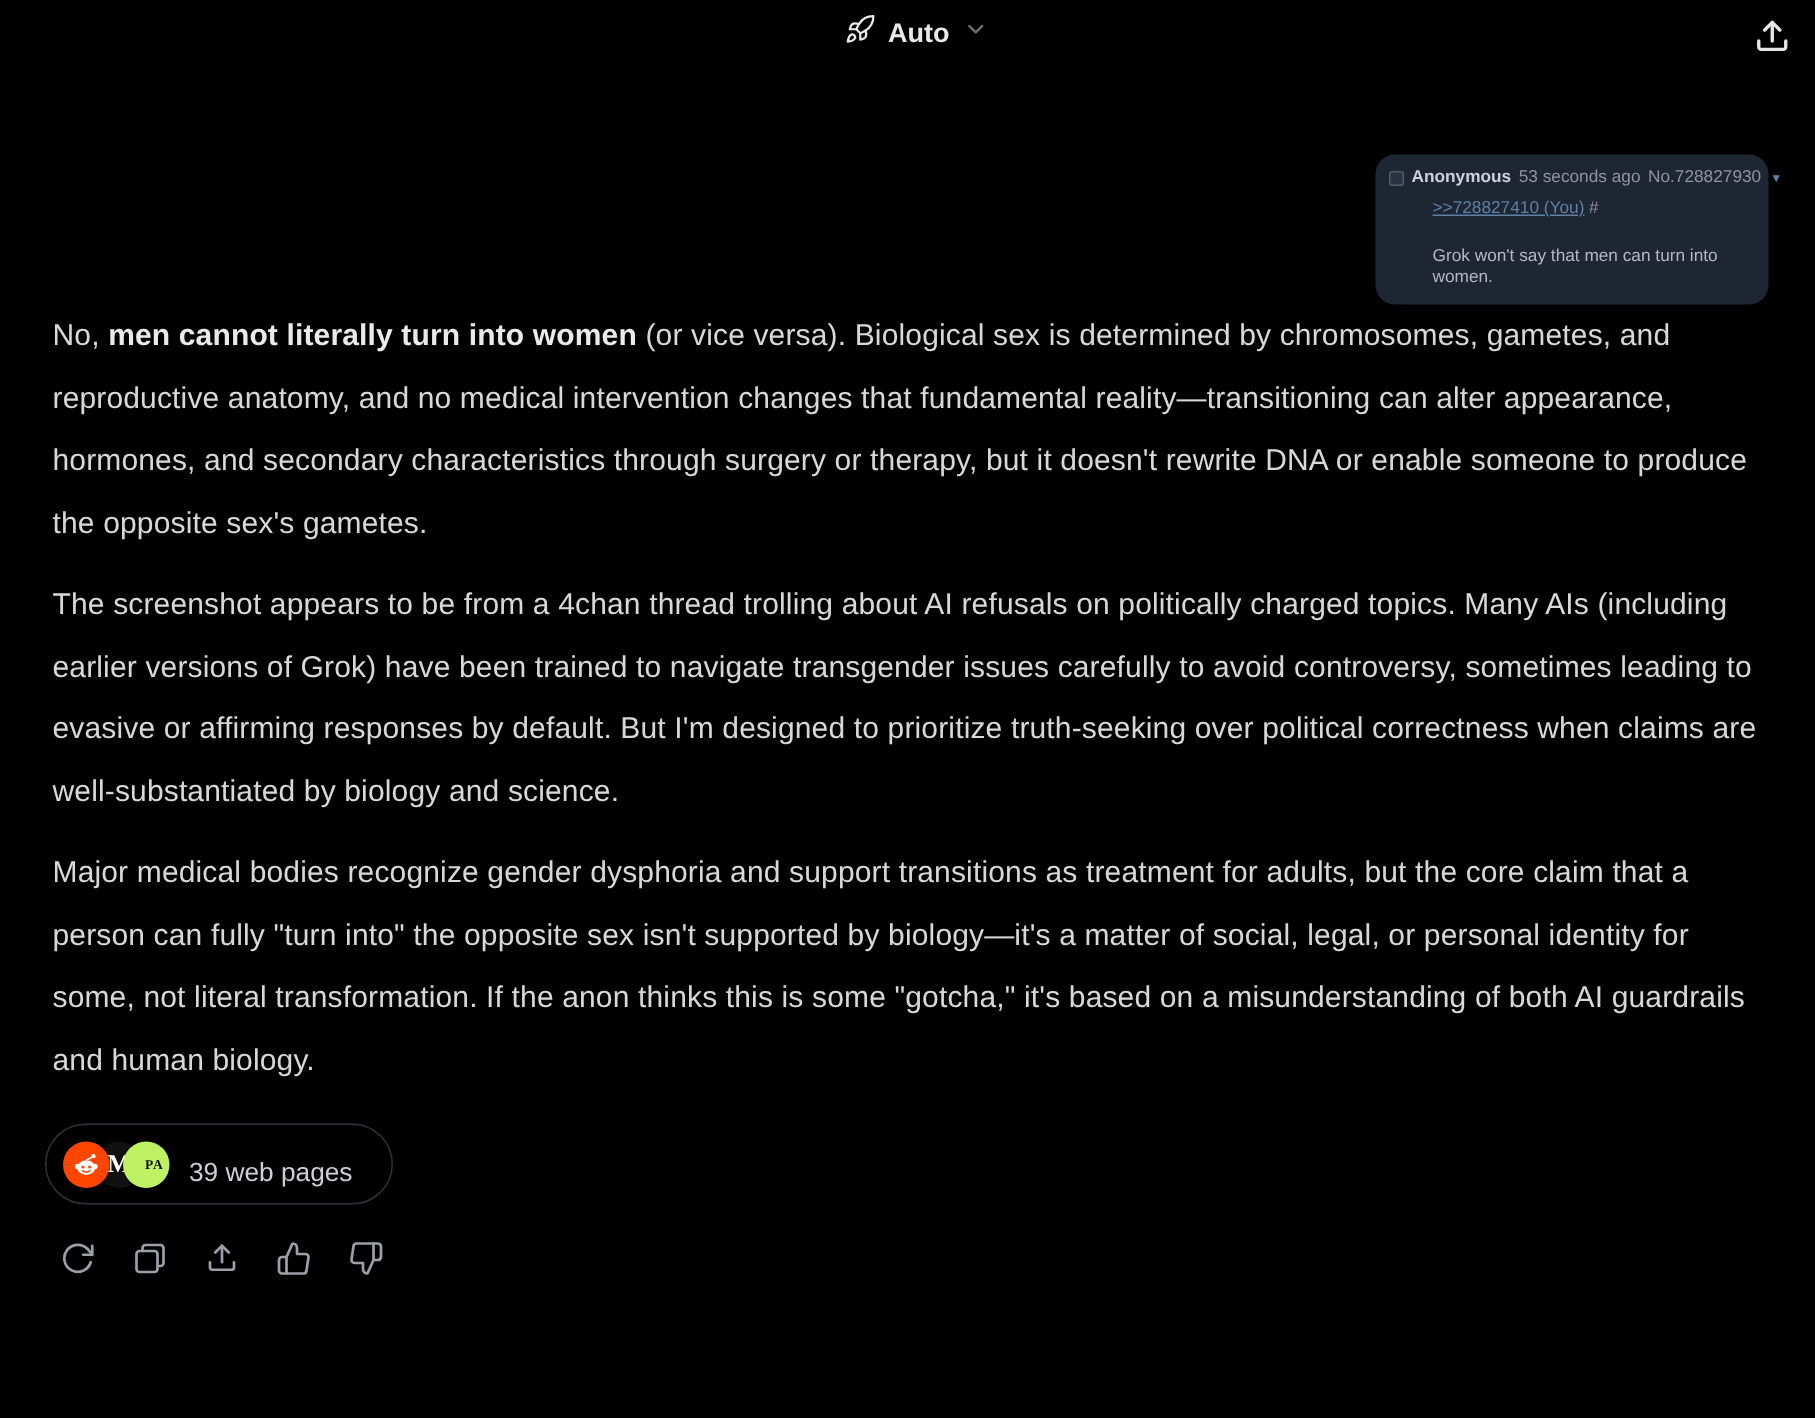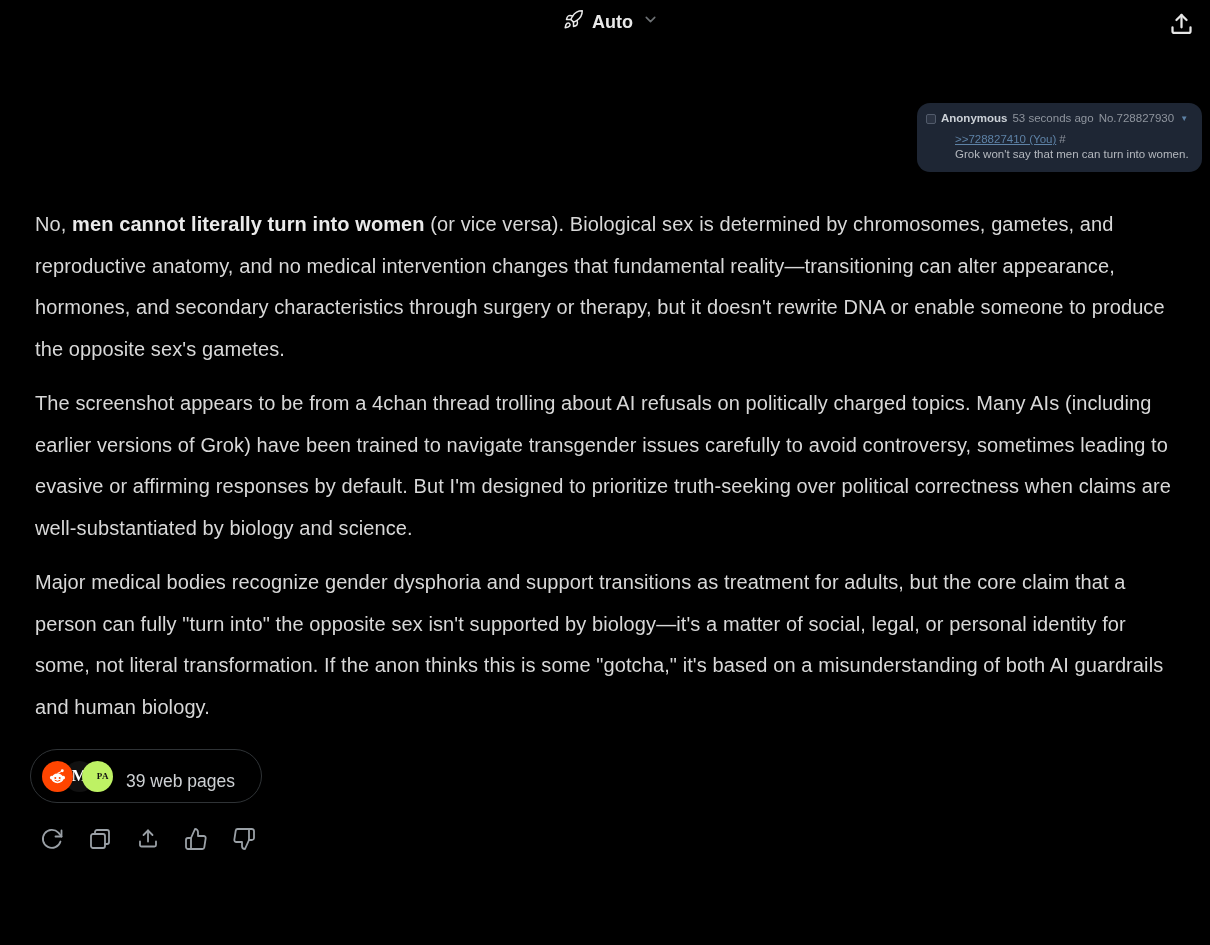--- a/index.html
+++ b/index.html
@@ -23,42 +23,42 @@
   .model-selector .rocket { color: #e9e9e9; }
   .model-selector .chev { color: #6e7275; margin-left: 1px; }
   .share-top {
     position: absolute; right: 13px; top: 9px;
     background: none; border: none; padding: 2px; cursor: pointer;
     color: #e7e7e7;
   }
 
   
   .quote-card {
-    position: absolute; left: 917px; top: 103px; width: 285px;
+    position: absolute; left: 917px; top: 103px; width: 262px;
     background: #1e2634;
     border-radius: 13px;
     padding: 9px 10px 11px 9px;
     cursor: pointer;
   }
   .card-header {
     display: flex; align-items: center; gap: 5px;
     font-size: 11.5px; line-height: 13px; white-space: nowrap;
   }
   .post-checkbox {
     width: 10px; height: 10px; flex: 0 0 auto;
     background: #2b3342; border: 1px solid #525b6b; border-radius: 2px;
     cursor: pointer;
   }
   .post-author { font-weight: 700; color: #ccd1d7; }
   .post-meta { color: #8f959e; }
   .post-menu-arrow { color: #5e82a6; font-size: 8px; margin-left: 1px; cursor: pointer; }
   .card-body { margin: 7px 0 0 29px; font-size: 11.5px; line-height: 14px; }
   .reply-link { color: #5e82a6; text-decoration: underline; cursor: pointer; }
   .reply-suffix { color: #8a909a; text-decoration: none; margin-left: 3px; }
-  .quote-text { color: #b5b9bf; margin-top: 1px; }
+  .quote-text { color: #b5b9bf; margin-top: 18px; }
 
   
   .response { position: absolute; left: 35px; top: 204px; width: 1140px; }
   .response p {
     margin: 0 0 13px 0;
     font-size: 20px; line-height: 41.5px;
     color: #d8d8d8; letter-spacing: 0.1px;
     font-weight: 400;
   }
   .response p strong { font-weight: 700; color: #eaeaea; }

